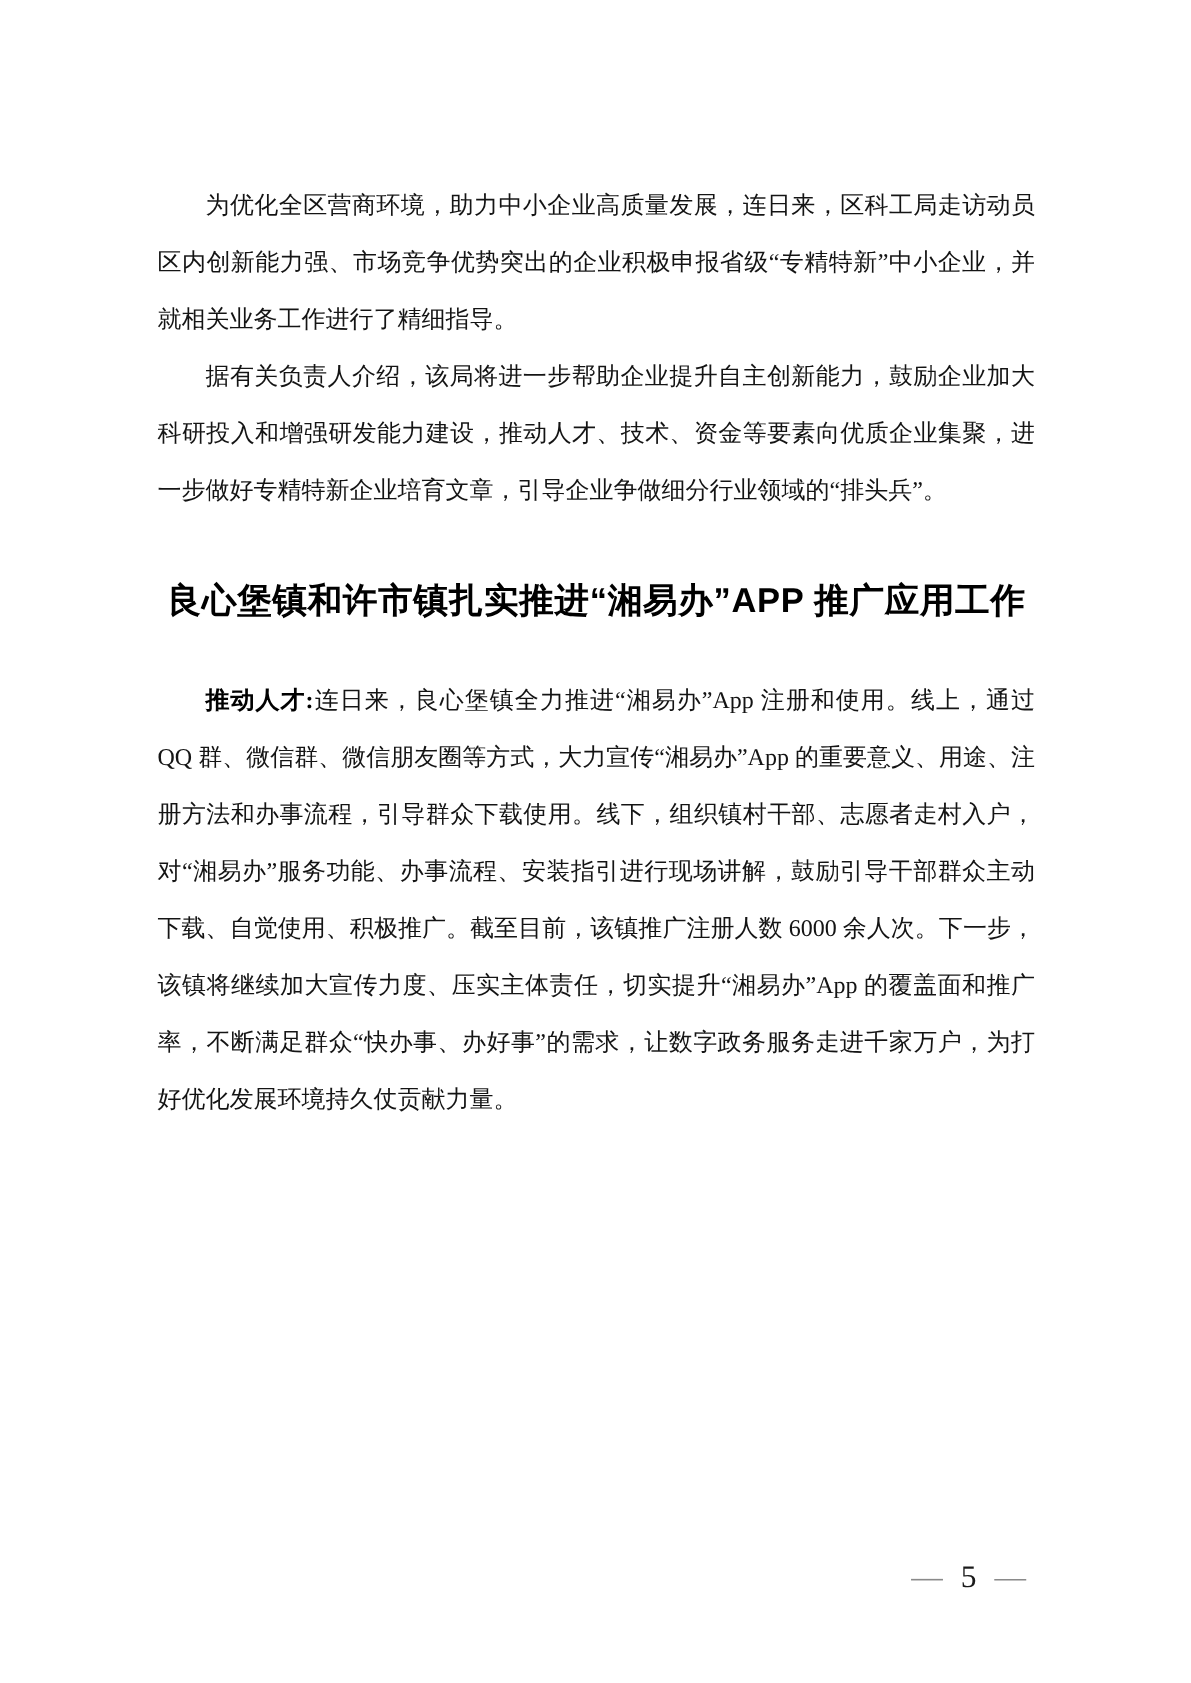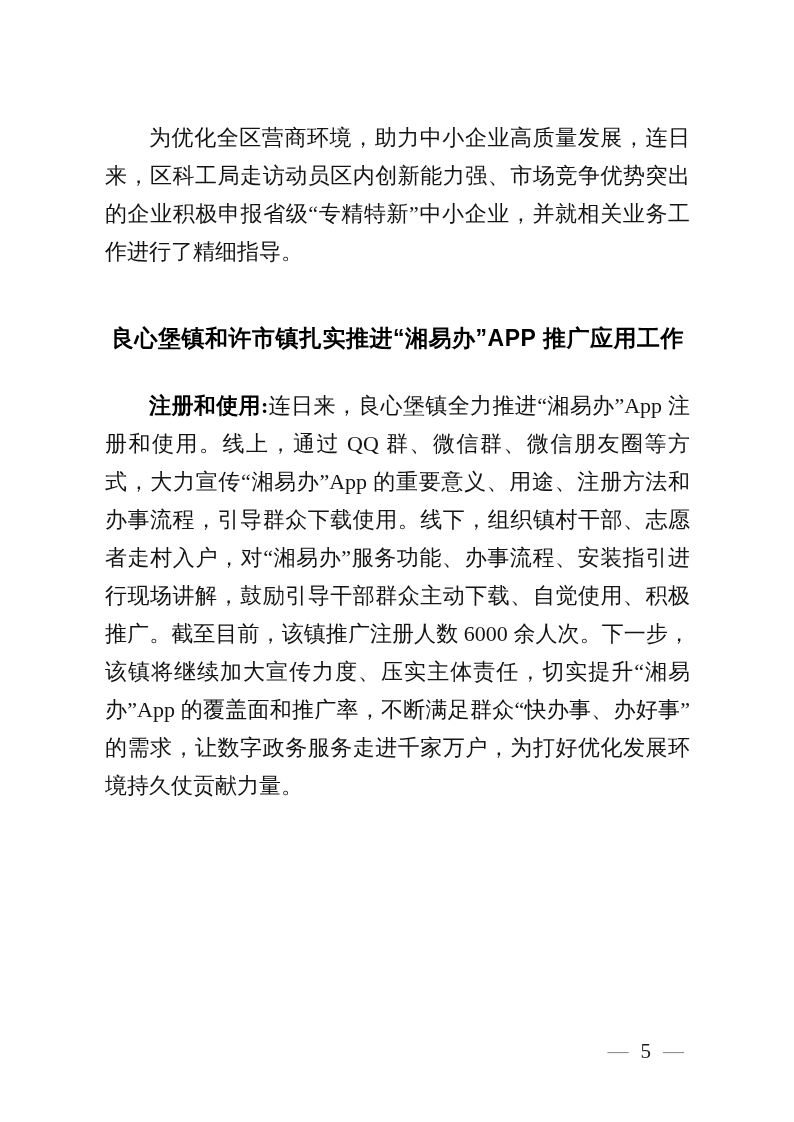--- a/index.html
+++ b/index.html
@@ -16,33 +16,33 @@
     font-family: "Liberation Serif", "DejaVu Serif", serif;
   }
   .content {
     position: absolute;
     left: 105px;
     top: 119px;
     width: 585px;
   }
   .body-para {
     margin: 0;
-    font-size: 22px;
+    font-size: 16px;
     line-height: 38px;
     color: #141414;
     text-align: justify;
     text-indent: 2em;
     font-family: "Liberation Serif", "DejaVu Serif", serif;
   }
   .body-para .lead {
     font-weight: 700;
     color: #000000;
   }
   .section-heading {
-    margin: 47px 0 29px 0;
+    margin: 33px 0 29px 0;
     font-size: 23px;
     line-height: 40px;
     font-weight: 700;
     color: #000000;
     text-align: center;
     letter-spacing: 0.5px;
     font-family: "Liberation Sans", "DejaVu Sans", sans-serif;
   }
   .page-footer {
     position: absolute;
@@ -63,22 +63,23 @@
   }
 </style>
 </head>
 <body>
 
 <div class="page">
   <div class="content">
 
     <p class="body-para">为优化全区营商环境，助力中小企业高质量发展，连日来，区科工局走访动员区内创新能力强、市场竞争优势突出的企业积极申报省级“专精特新”中小企业，并就相关业务工作进行了精细指导。</p>
 
+    <p class="body-para">据有关负责人介绍，该局将进一步帮助企业提升自主创新能力，鼓励企业加大科研投入和增强研发能力建设，推动人才、技术、资金等要素向优质企业集聚，进一步做好专精特新企业培育文章，引导企业争做细分行业领域的“排头兵”。</p>
 
     <h2 class="section-heading">良心堡镇和许市镇扎实推进“湘易办”APP 推广应用工作</h2>
 
-    <p class="body-para"><span class="lead">注册和使用:</span><span>连日来，良心堡镇全力推进“湘易办”App 注册和使用。线上，通过 QQ 群、微信群、微信朋友圈等方式，大力宣传“湘易办”App 的重要意义、用途、注册方法和办事流程，引导群众下载使用。线下，组织镇村干部、志愿者走村入户，对“湘易办”服务功能、办事流程、安装指引进行现场讲解，鼓励引导干部群众主动下载、自觉使用、积极推广。截至目前，该镇推广注册人数 6000 余人次。下一步，该镇将继续加大宣传力度、压实主体责任，切实提升“湘易办”App 的覆盖面和推广率，不断满足群众“快办事、办好事”的需求，让数字政务服务走进千家万户，为打好优化发展环境持久仗贡献力量。</span></p>
+    <p class="body-para"><span class="lead">推动人才:</span><span>连日来，良心堡镇全力推进“湘易办”App 注册和使用。线上，通过 QQ 群、微信群、微信朋友圈等方式，大力宣传“湘易办”App 的重要意义、用途、注册方法和办事流程，引导群众下载使用。线下，组织镇村干部、志愿者走村入户，对“湘易办”服务功能、办事流程、安装指引进行现场讲解，鼓励引导干部群众主动下载、自觉使用、积极推广。截至目前，该镇推广注册人数 6000 余人次。下一步，该镇将继续加大宣传力度、压实主体责任，切实提升“湘易办”App 的覆盖面和推广率，不断满足群众“快办事、办好事”的需求，让数字政务服务走进千家万户，为打好优化发展环境持久仗贡献力量。</span></p>
 
 
   </div>
 
   <div class="page-footer"><span class="dash">—</span><span class="num">5</span><span class="dash">—</span></div>
 </div>
 
 </body></html>

